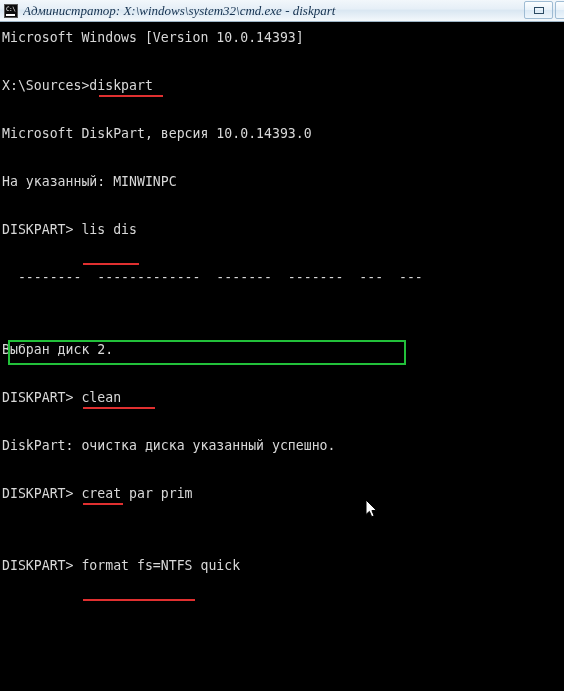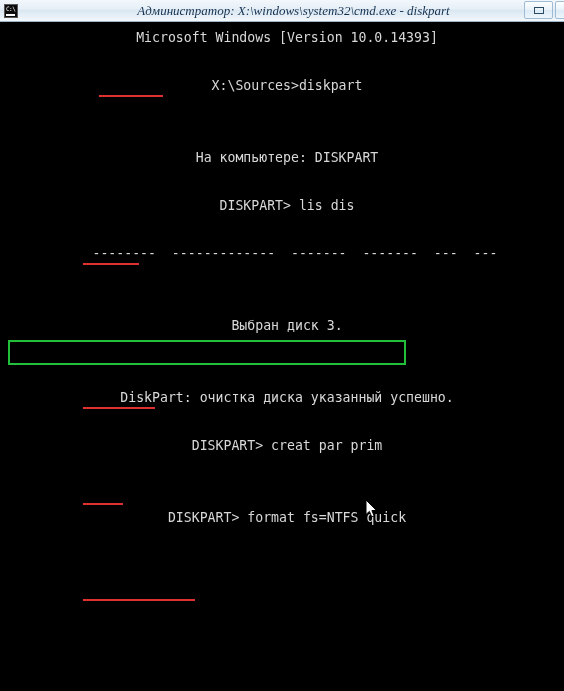--- a/index.html
+++ b/index.html
@@ -13,21 +13,20 @@
     overflow: hidden;
     font-family: "DejaVu Sans Mono", monospace;
   }
 
   #window {
     position: relative;
     width: 564px;
     height: 691px;
     overflow: hidden;
     background: #000000;
-    text-align: center;
   }
 
   
   #titlebar {
     position: relative;
     height: 22px;
     width: 564px;
     box-sizing: border-box;
     background: linear-gradient(to bottom,
                 #f2f7fb 0%,
@@ -126,21 +125,21 @@
 
   .line {
     position: relative;
     height: 24px;
     line-height: 24px;
     white-space: pre;
     font-family: "DejaVu Sans Mono", monospace;
     font-size: 13.2px;
     letter-spacing: 0px;
     color: #d8d8d8;
-    padding-left: 10px;
+    padding-left: 2px;
     box-sizing: border-box;
   }
   .line.blank { color: transparent; }
 
   
   .uline {
     position: absolute;
     height: 2px;
     background: #e03030;
   }
@@ -188,32 +187,34 @@
     </div>
   </div>
 
   <div id="console">
     <div id="lines">
         <div class="line">Microsoft Windows [Version 10.0.14393]</div>
         <div class="line blank"></div>
         <div class="line">X:\Sources&gt;diskpart</div>
         <div class="uline" style="left: 98.6px; width: 64.4px; top: 69px;"></div>
         <div class="line blank"></div>
-        <div class="line blank"></div>
-        <div class="line">На компьютере: DISKPART</div>
+        <div class="line">Microsoft DiskPart, версия 10.0.14393.0</div>
+        <div class="line blank"></div>
+        <div class="line">На указанный: MINWINPC</div>
         <div class="line blank"></div>
         <div class="line">DISKPART&gt; lis dis</div>
         <div class="uline" style="left: 82.5px; width: 56.35px; top: 237px;"></div>
         <div class="line blank"></div>
         <div class="line">  --------  -------------  -------  -------  ---  ---</div>
         <div class="line blank"></div>
         <div class="uline" style="left: 82.5px; width: 72.45px; top: 381px;"></div>
         <div class="line blank"></div>
-        <div class="line">Выбран диск 3.</div>
-        <div class="line blank"></div>
+        <div class="line">Выбран диск 2.</div>
+        <div class="line blank"></div>
+        <div class="line">DISKPART&gt; clean</div>
         <div class="uline" style="left: 82.5px; width: 40.25px; top: 477px;"></div>
         <div class="line blank"></div>
         <div class="line">DiskPart: очистка диска указанный успешно.</div>
         <div class="line blank"></div>
         <div class="line">DISKPART&gt; creat par prim</div>
         <div class="uline" style="left: 82.5px; width: 112.7px; top: 573px;"></div>
         <div class="line blank"></div>
         <div class="line blank"></div>
         <div class="line">DISKPART&gt; format fs=NTFS quick</div>
       </div>

